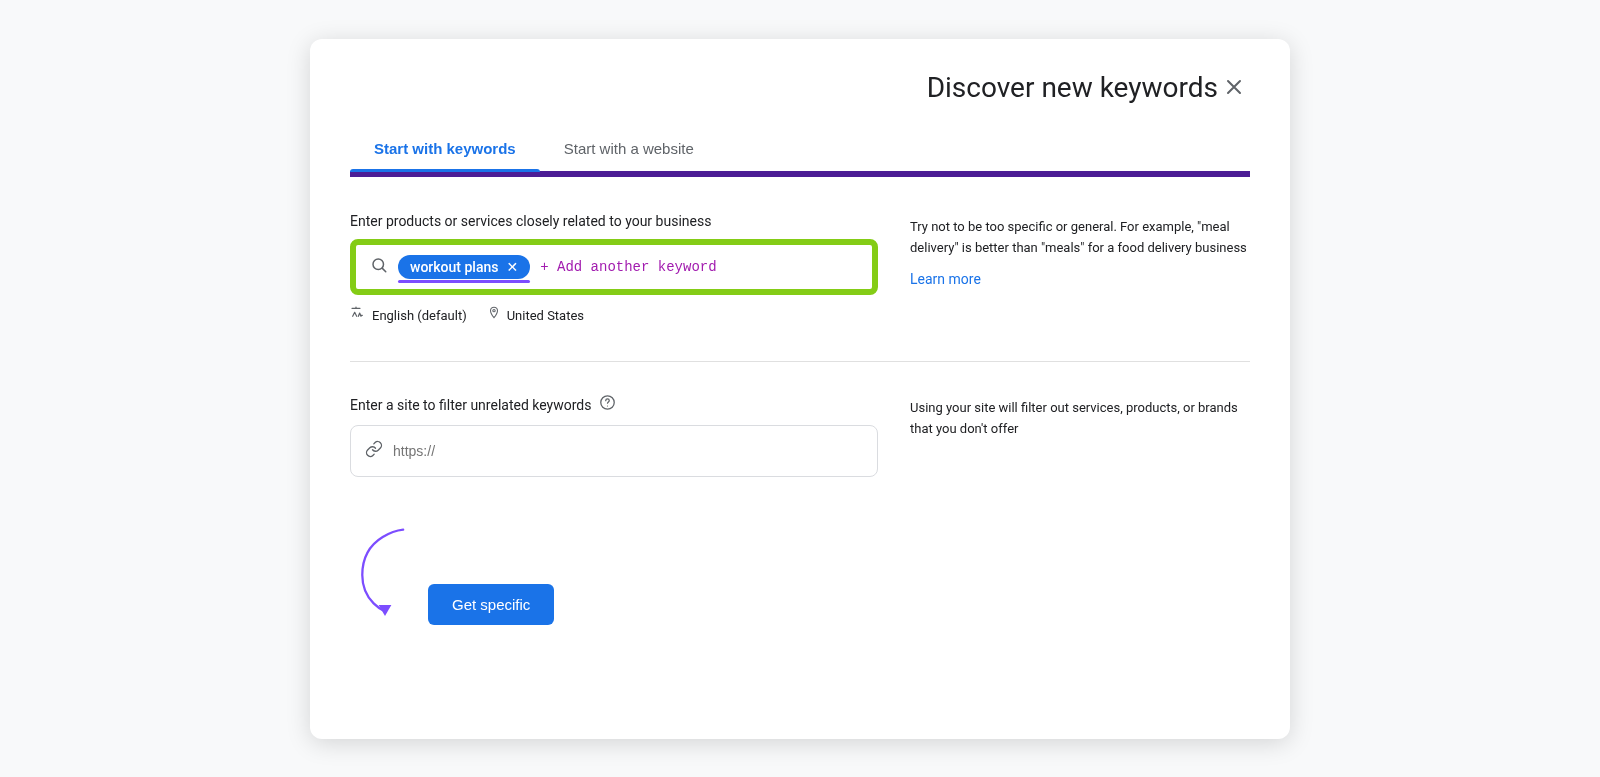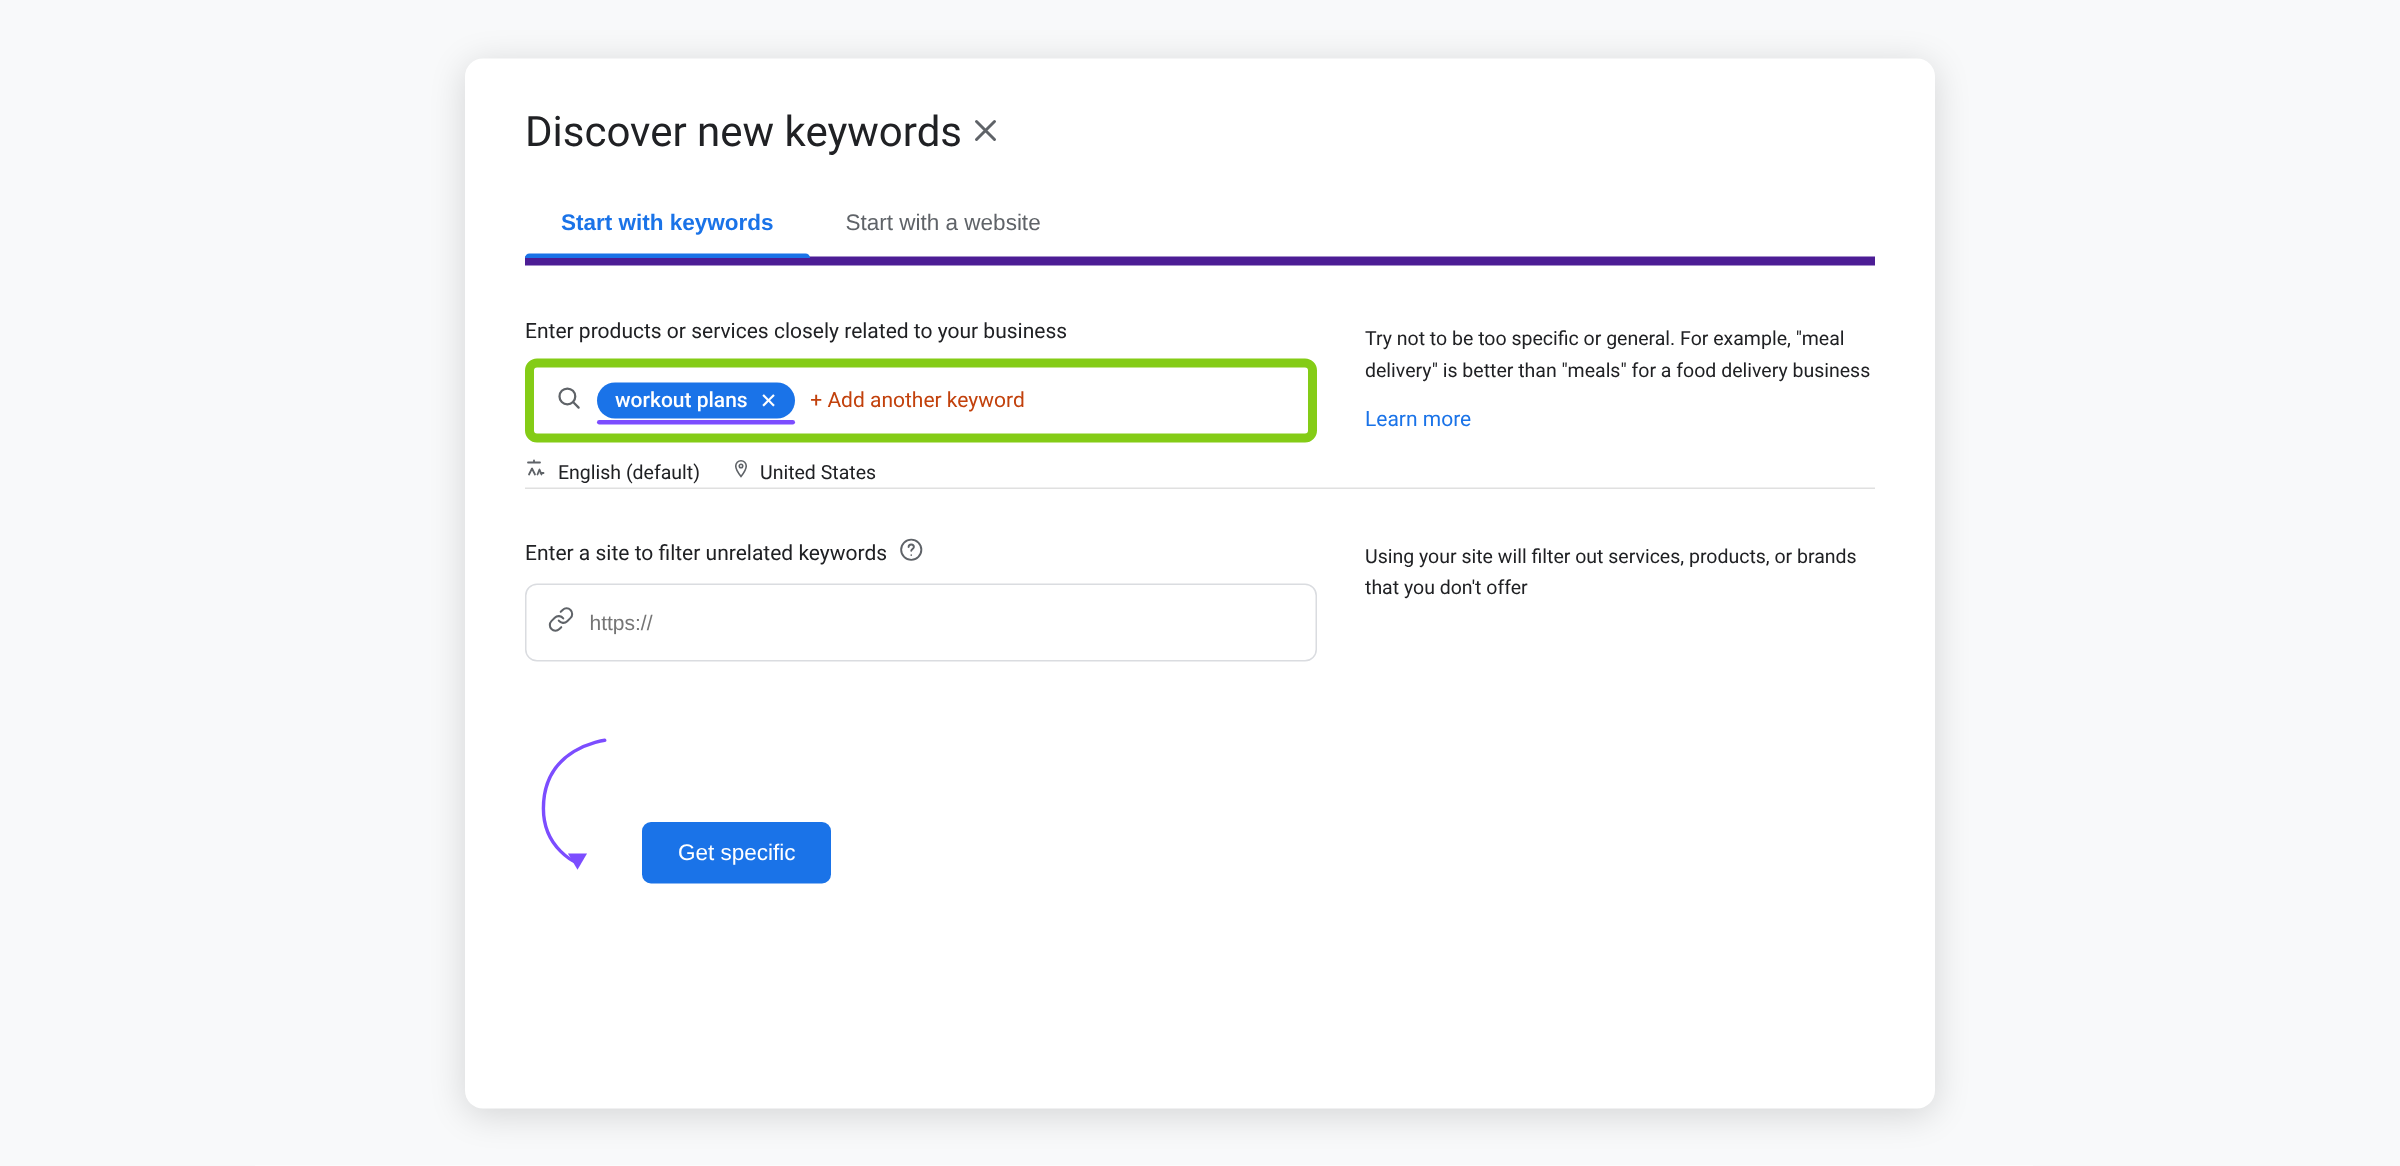--- a/index.html
+++ b/index.html
@@ -16,21 +16,21 @@
       background: #fff;
       border-radius: 12px;
       width: 980px;
       min-height: 700px;
       position: relative;
       padding: 32px 40px 40px 40px;
       box-shadow: 0 4px 24px rgba(0,0,0,0.15);
     }
     .modal-header {
       display: flex;
-      justify-content: flex-start;
+      justify-content: flex-end;
       align-items: flex-start;
       margin-bottom: 24px;
     }
     .modal-title {
       font-size: 28px;
       font-weight: 400;
       color: #202124;
       line-height: 1.2;
     }
     .close-btn {
@@ -72,20 +72,21 @@
       left: 0;
       right: 0;
       height: 3px;
       background: #1a73e8;
       border-radius: 3px 3px 0 0;
     }
     .content-grid {
       display: grid;
       grid-template-columns: 1fr 340px;
       gap: 32px;
+      margin-bottom: 36px;
     }
     .section-label {
       font-size: 14px;
       color: #202124;
       margin-bottom: 10px;
     }
     .keyword-input-box {
       border: 6px solid #84cc16;
       border-radius: 8px;
       padding: 10px 14px;
@@ -127,22 +128,23 @@
       border: none;
       color: #fff;
       cursor: pointer;
       font-size: 14px;
       padding: 0;
       line-height: 1;
       display: flex;
       align-items: center;
     }
     .add-keyword-placeholder {
-      color: #c2410c;
-      font-size: 14px;
+      color: #a21caf;
+      font-size: 14px;
+      font-family: Liberation Mono, monospace;
     }
     .locale-row {
       display: flex;
       align-items: center;
       gap: 20px;
       margin-top: 10px;
       color: #202124;
       font-size: 13px;
     }
     .locale-item {

